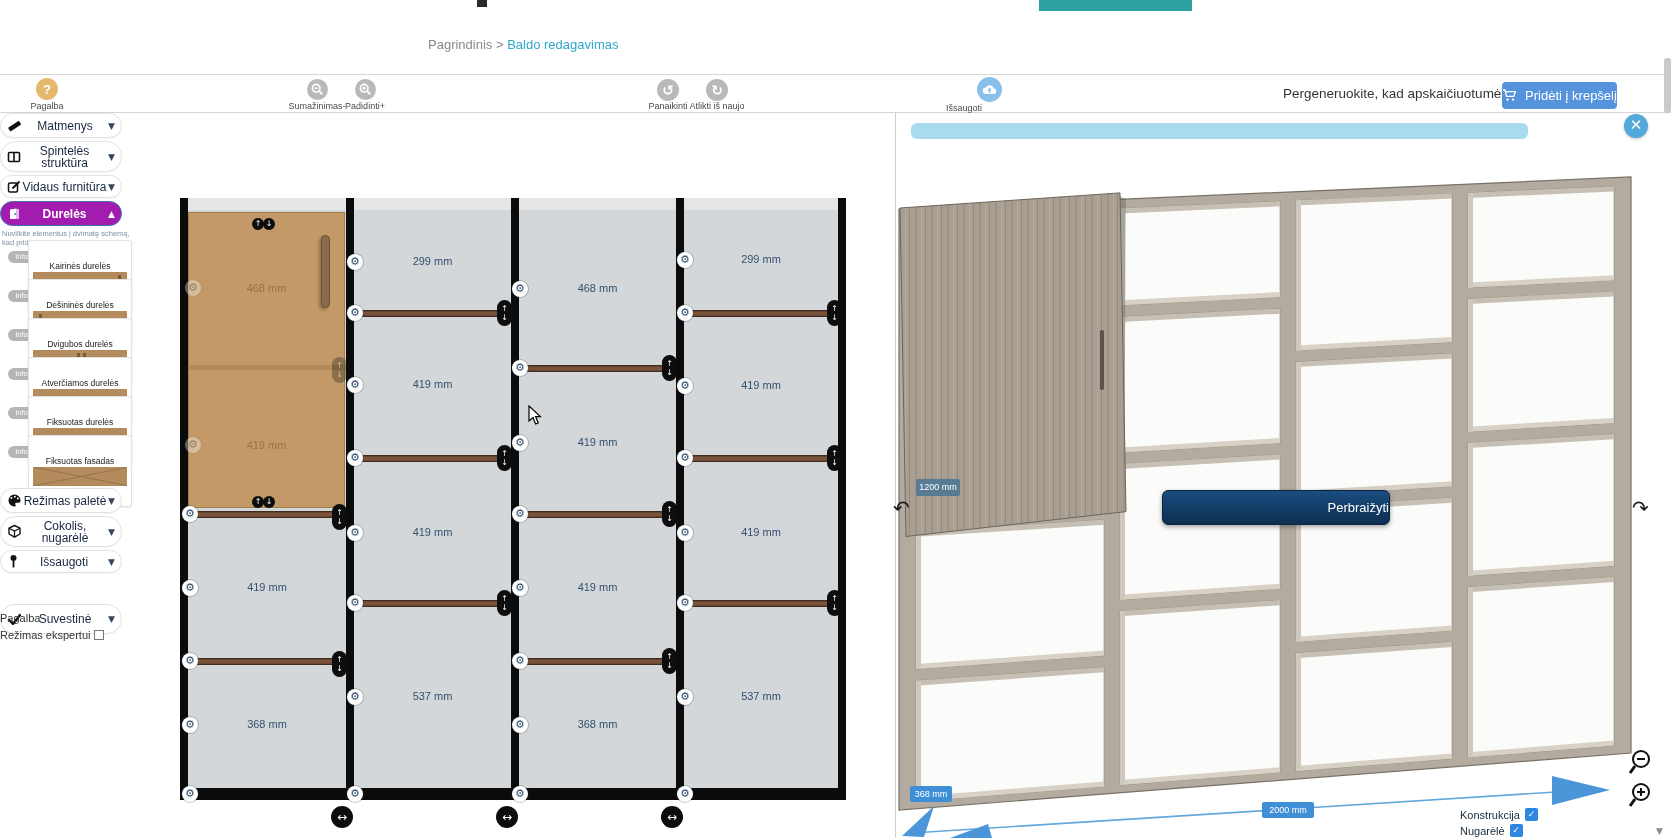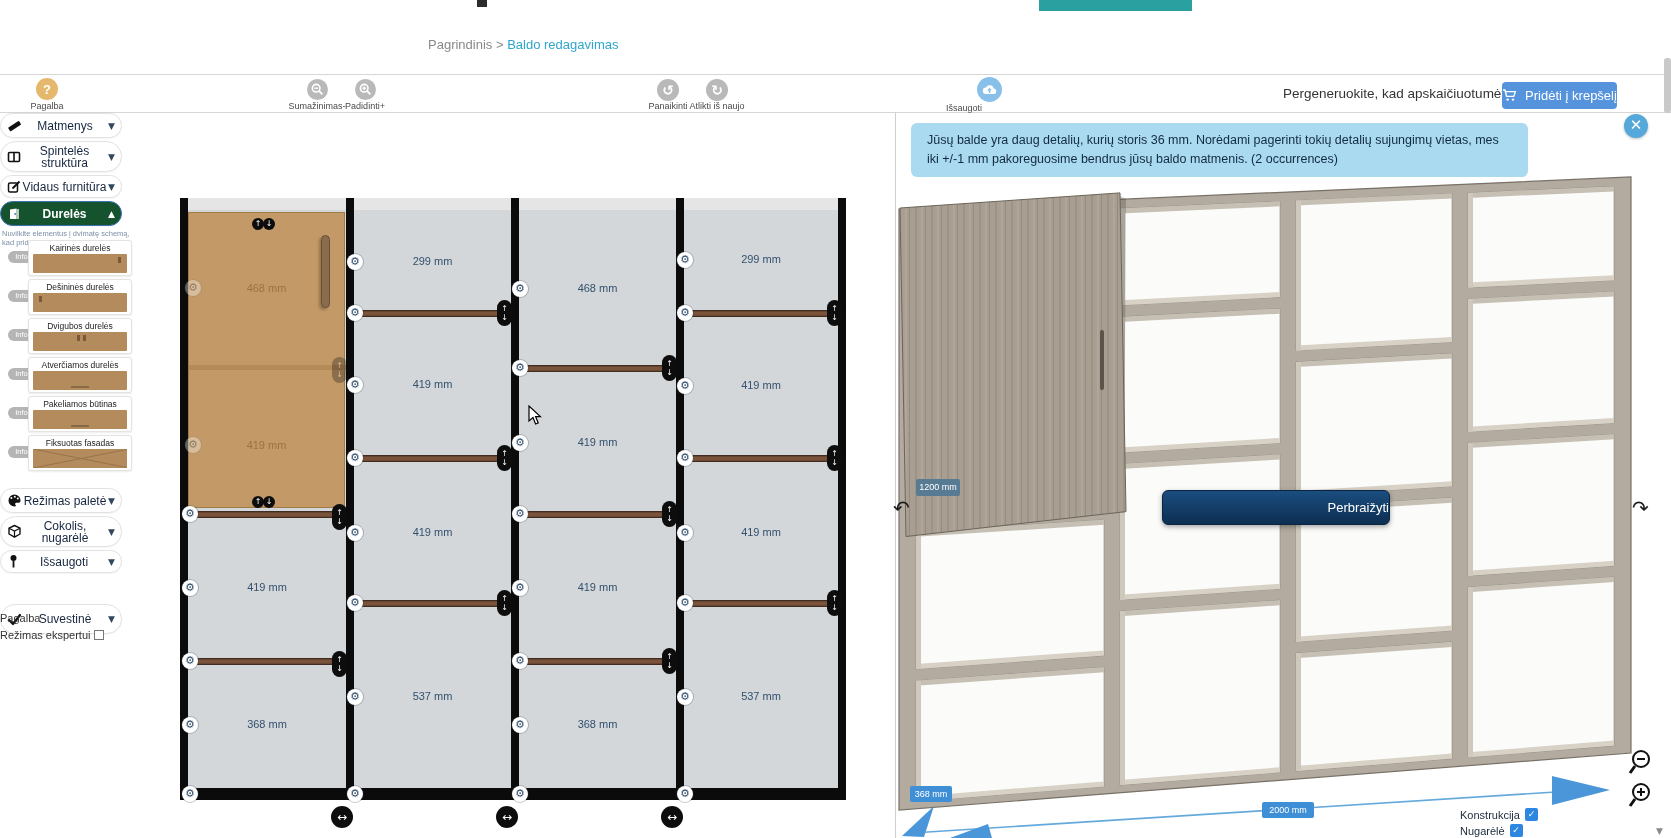--- a/index.html
+++ b/index.html
@@ -13,25 +13,25 @@
 .hline{background:#d6d6d6;height:1px}
 .vline{background:#cfcfcf;width:1px}
 .circle-btn{border-radius:50%;display:flex;align-items:center;justify-content:center;color:#fff}
 .tool-label{font-size:9px;color:#4a4a4a;text-align:center;white-space:nowrap}
 .cart-btn{background:#5593dd;border-radius:4px;color:#fff;font-size:13px;display:flex;align-items:center;justify-content:center;gap:8px;cursor:pointer}
 .regen{font-size:13.5px;color:#333;white-space:nowrap}
 
 .pill{left:0;width:122px;background:#fff;border:1px solid #e2e2e2;border-radius:16px;display:flex;align-items:center;padding:0 6px;box-shadow:0 1px 1px rgba(0,0,0,.04)}
 .pill .lbl{flex:1;text-align:center;font-size:12px;color:#16263f;line-height:12px}
 .pill .chev{font-size:9px;color:#33475f;font-family:"DejaVu Sans",sans-serif}
-.pill.active{background:#14532d;border-color:#3d72b4}
+.pill.active{background:#a21caf;border-color:#3d72b4}
 .pill.active .lbl{color:#fff;font-weight:bold}
 .pill.active .chev{color:#fff}
 .hint{font-size:7.5px;color:#7e90a8;line-height:9px}
-.dcard{left:28px;width:104px;background:#fff;border:1px solid #e3e3e3;border-radius:3px;box-shadow:0 1px 2px rgba(0,0,0,.08);padding:2px 4px}
+.dcard{left:28px;width:104px;background:#fff;border:1px solid #e3e3e3;border-radius:3px;box-shadow:0 1px 2px rgba(0,0,0,.08);padding:20px 4px}
 .dcard .t{font-size:8.5px;color:#222;text-align:center;line-height:10px;white-space:nowrap}
 .dcard .img{position:relative;margin-top:1px;height:19px;background:#b48b5d;border-radius:1px;overflow:hidden}
 .infopill{left:8px;width:27px;height:12px;background:#b5b5b5;border-radius:7px;color:#fff;font-size:7.5px;line-height:12px;text-align:center}
 .side-small{font-size:11px;color:#333}
 .cb-empty{display:inline-block;width:10px;height:10px;border:1px solid #777;background:#fff;vertical-align:-1px}
 
 .strip{background:#e5e5e5;height:12px}
 .bar{background:#0b0b0b}
 .colbg{background:#d4d7da}
 .shelf{height:7px;background:linear-gradient(#2e2019,#7b523a 30%,#7b523a 72%,#2e2019)}
@@ -183,21 +183,21 @@
   <div class="abs infopill" style="top:368px">Info</div>
   <div class="abs dcard" style="top:357px">
     <div class="t">Atverčiamos durelės</div>
     <div class="img">
         <div class="abs" style="left:38px;bottom:2px;width:18px;height:2px;background:#8a6a44"></div>
       </div>
   </div>
 
   <div class="abs infopill" style="top:407px">Info</div>
   <div class="abs dcard" style="top:396px">
-    <div class="t">Pakeliamos būtinas</div>
+    <div class="t">Fiksuotas durelės</div>
     <div class="img">
         <div class="abs" style="left:38px;bottom:2px;width:18px;height:2px;background:#8a6a44"></div>
       </div>
   </div>
 
   <div class="abs infopill" style="top:446px">Info</div>
   <div class="abs dcard" style="top:435px">
     <div class="t">Fiksuotas fasadas</div>
     <div class="img">
       <svg class="icon" width="96" height="19" viewBox="0 0 96 19" style="position:absolute;left:0;top:0">
@@ -387,21 +387,20 @@
       <polygon points="1118.0,194.9 1126.0,198.9 1124.0,513.6 1118.0,509.6" fill="rgba(0,0,0,.18)"></polygon>
       <polygon points="900.0,208.0 1120.0,192.9 1126.0,511.6 906.0,536.5" fill="url(#woodp)" stroke="#6b6459" stroke-width="1"></polygon>
       <rect x="1100" y="330" width="4" height="60" rx="2" fill="#5c544a"></rect>
       <line x1="912" y1="833" x2="1556" y2="792" stroke="#64a9dc" stroke-width="1.6"></line>
       <polygon points="1552.0,776.0 1610.0,790.0 1552.0,805.0" fill="#4a96d8"></polygon>
       <polygon points="902.0,836.0 934.0,806.0 924.0,837.0" fill="#4a96d8"></polygon>
       <polygon points="950.0,838.0 988.0,824.0 992.0,838.0" fill="#4a96d8"></polygon>
     </svg>
 
   <div class="abs notice" style="left:911px;top:123px;width:617px">
-    <div>Jūsų balde yra daug detalių, kurių storis 36 mm. Norėdami pagerinti tokių detalių sujungimų vietas, mes iki +/-1 mm pakoreguosime bendrus jūsų baldo matmenis. (2 occurrences)</div>
   </div>
   <div class="abs closebtn" style="left:1624px;top:114px">✕</div>
 
   <div class="abs badge slate" style="left:916px;top:479px;width:44px;height:17px">1200 mm</div>
   <div class="abs badge blue" style="left:910px;top:786px;width:42px;height:16px">368 mm</div>
   <div class="abs badge blue" style="left:1262px;top:802px;width:52px;height:16px">2000 mm</div>
 
   <div class="abs redraw" style="left:1162px;top:490px;width:228px;height:35px">
     <span>Perbraižyti</span>
   </div>

